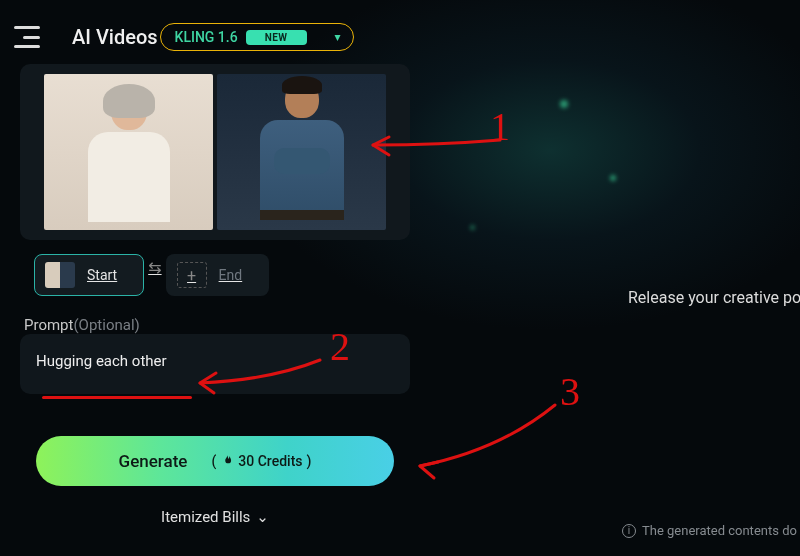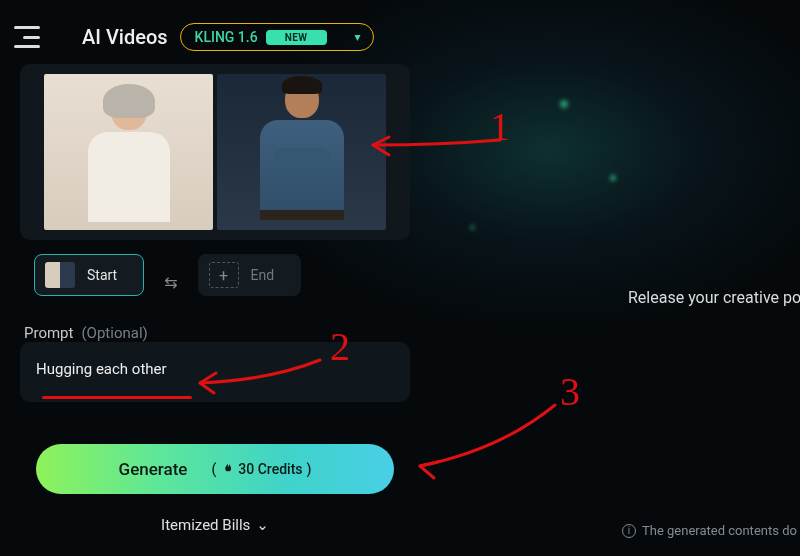--- a/index.html
+++ b/index.html
@@ -7,21 +7,21 @@
     width: 800px; height: 556px;
     background: radial-gradient(ellipse 500px 300px at 550px 150px, #0e3030 0%, #08141a 30%, #05090c 60%);
     font-family: -apple-system, BlinkMacSystemFont, "Segoe UI", Roboto, sans-serif;
     color: #e5e5e5;
     overflow: hidden;
     position: relative;
   }
   .header {
     display: flex; align-items: center;
     padding: 18px 14px 0 14px;
-    gap: 12px;
+    gap: 2px;
     height: 56px;
   }
   .hamburger {
     width: 26px; height: 22px; display: flex; flex-direction: column; justify-content: space-between; cursor: pointer;
   }
   .hamburger span { display: block; height: 3px; background: #ddd; border-radius: 2px; }
   .hamburger span:nth-child(2) { width: 65%; align-self: flex-end; }
   .header-title { font-size: 20px; font-weight: 500; color: #f0f0f0; margin-left: 30px; }
   .model-pill {
     display: flex; align-items: center; gap: 8px;
@@ -59,23 +59,24 @@
     position: absolute; bottom: 0; left: 50%; transform: translateX(-50%);
     width: 90px; height: 150px;
   }
   .head2 { width: 34px; height: 38px; background: #b37f58; border-radius: 50% 50% 45% 45%; margin: 0 auto; position: relative; }
   .hair2 { position: absolute; top: -4px; left: -3px; right: -3px; height: 18px; background: #1a1410; border-radius: 50% 50% 20% 20%; }
   .body2 { width: 84px; height: 100px; background: linear-gradient(#3e5f7e,#2f4d68); border-radius: 18px 18px 0 0; margin: 2px auto 0; position: relative; }
   .arms2 { position: absolute; top: 28px; left: 14px; right: 14px; height: 26px; background: #345772; border-radius: 10px; }
   .belt { position: absolute; bottom: 0; left: 0; right: 0; height: 10px; background: #2a241c; }
 
   .frame-row {
-    display: flex; align-items: flex-end; gap: 16px;
+    display: flex; align-items: flex-start; gap: 0;
     margin-top: 14px;
     padding: 0 14px;
+    text-decoration: underline;
   }
   .frame-btn {
     display: flex; align-items: center; gap: 12px;
     background: #131b20;
     border-radius: 8px;
     padding: 8px 26px 8px 10px;
     font-size: 14px; color: #e5e5e5;
     border: 1px solid transparent;
     cursor: pointer;
     height: 42px;
@@ -87,22 +88,22 @@
     position: relative;
   }
   .swap-ic { color: #888; font-size: 16px; cursor: pointer; padding: 4px; }
   .frame-btn.end { color: #707880; }
   .plusbox {
     width: 30px; height: 26px; border: 1.5px dashed #555; border-radius: 3px;
     display: flex; align-items: center; justify-content: center; color: #888; font-size: 16px;
   }
 
   .prompt-row {
-    display: flex; align-items: baseline; gap: 8px;
-    margin-top: 28px; padding: 0 4px;
+    display: flex; align-items: baseline; 
+    margin-top: 20px; padding: 0 4px;
     font-size: 15px;
   }
   .prompt-lbl { color: #c8c8c8; }
   .prompt-opt { color: #7a7f85; }
 
   .prompt-box {
     background: #10171c;
     border-radius: 10px;
     padding: 18px 16px 24px 16px;
     font-size: 15px; color: #eee;

